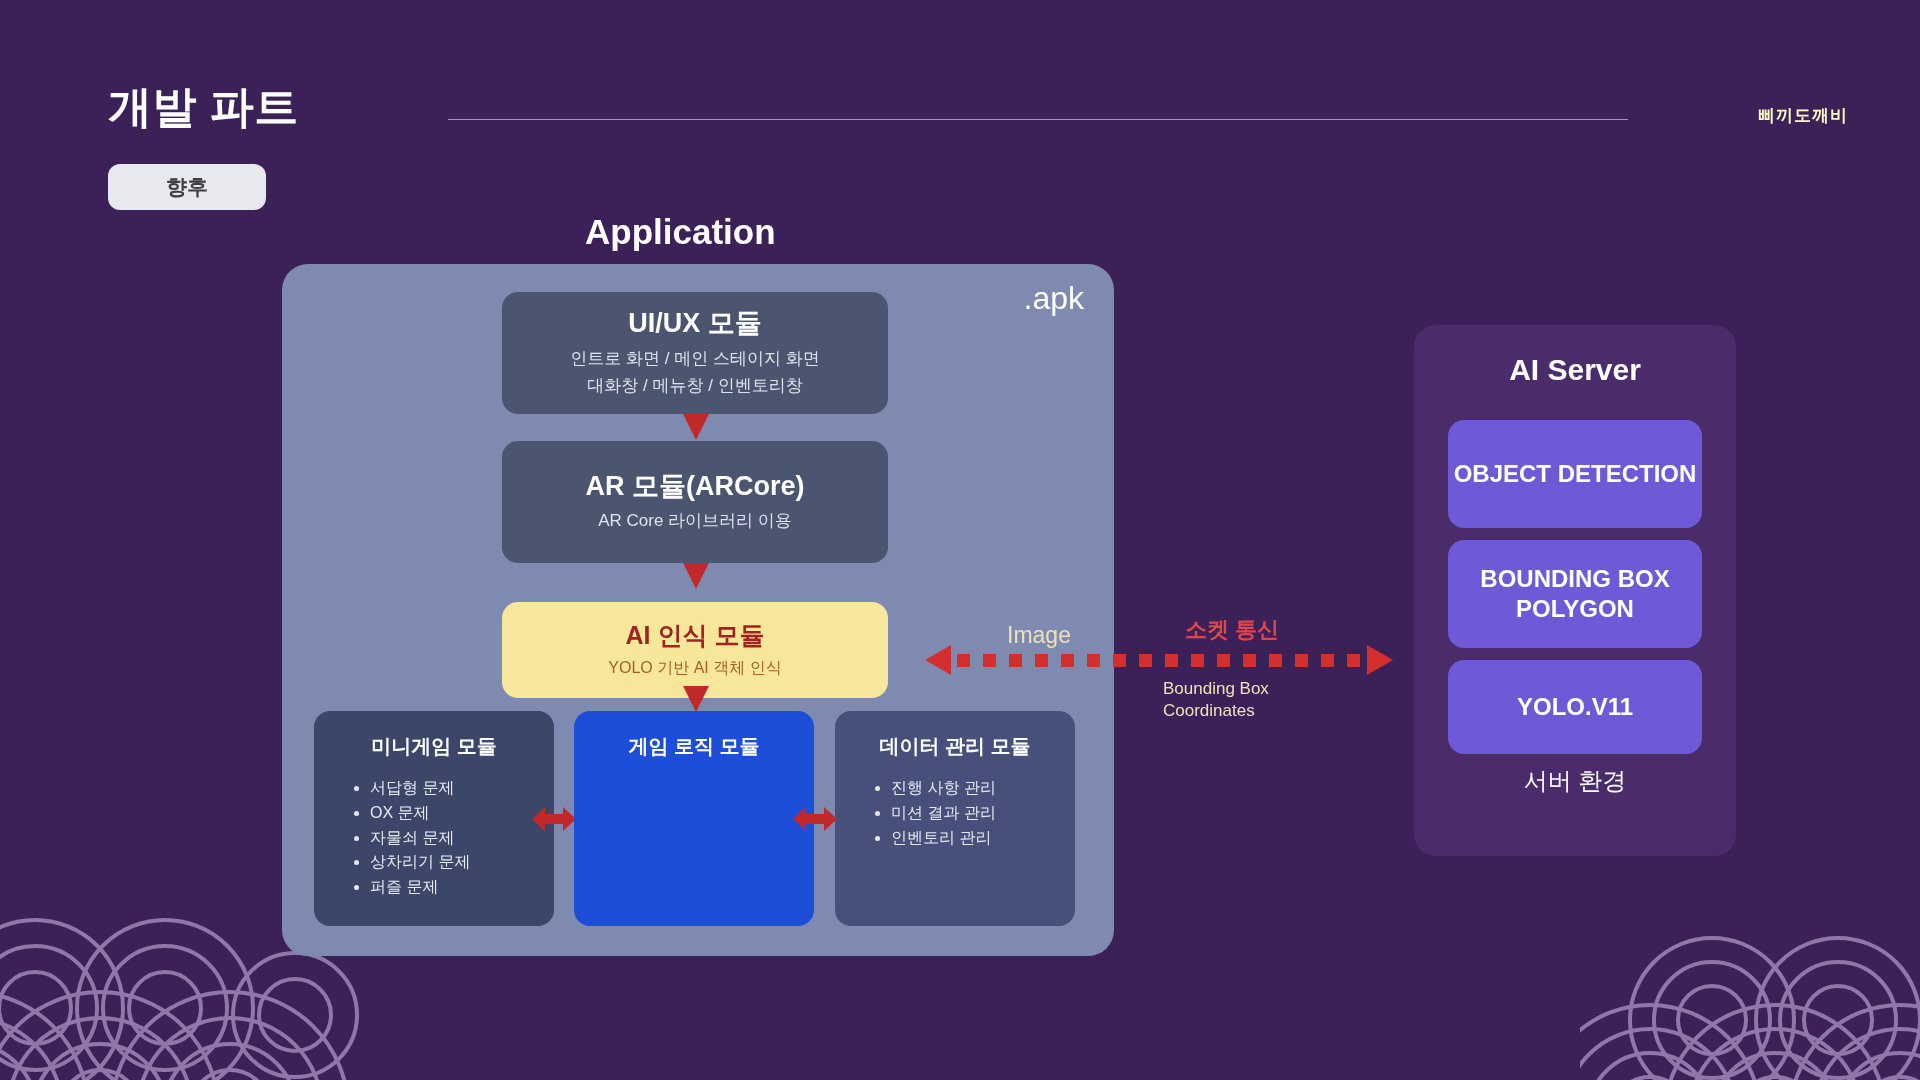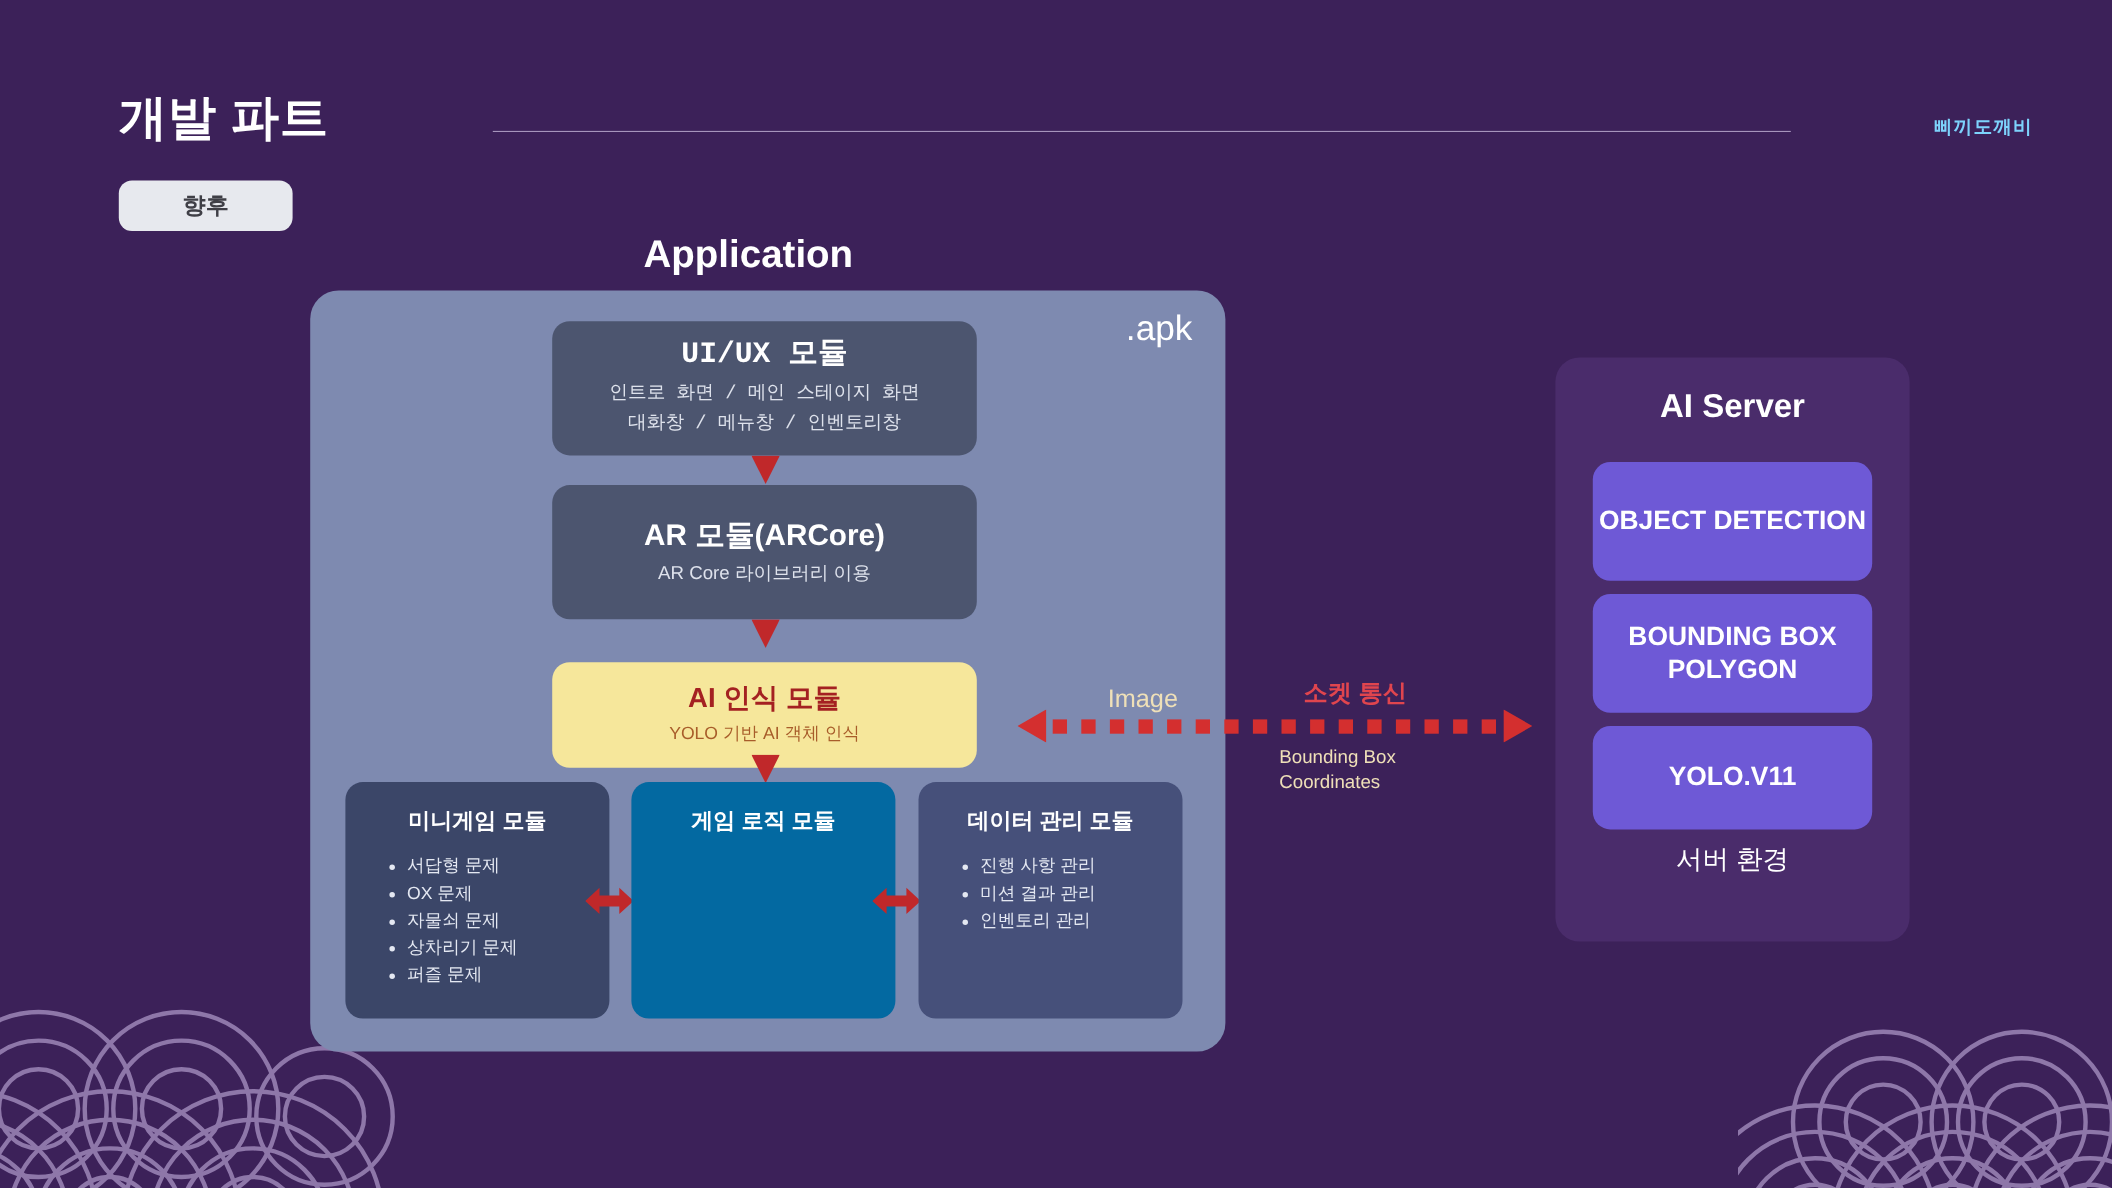--- a/index.html
+++ b/index.html
@@ -28,21 +28,21 @@
     background: #E7E9EE; border-radius: 12px;
     display: flex; align-items: center; justify-content: center;
     font-size: 21px; font-weight: 700; color: #3F3F46;
   }
   .header-rule {
     position: absolute; left: 448px; top: 119px;
     width: 1180px; height: 1px; background: #B9A9CE; opacity: .85;
   }
   .brand {
     position: absolute; right: 72px; top: 104px;
-    font-size: 17px; font-weight: 700; color: #7dd3fc;
+    font-size: 17px; font-weight: 700; color: #fef9c3;
     letter-spacing: 1px;
   }
 
   
   .app-title {
     position: absolute; left: 585px; top: 212px;
     font-size: 35px; font-weight: 700; color: #FFFFFF;
   }
   .app-panel {
     position: absolute; left: 282px; top: 264px;
@@ -56,21 +56,21 @@
 
   .module-box {
     position: absolute; border-radius: 16px;
     display: flex; flex-direction: column;
     align-items: center; justify-content: center;
     text-align: center;
   }
   .mod-title { font-size: 27px; font-weight: 700; color: #FFFFFF; line-height: 1.2; }
   .mod-sub   { font-size: 17px; color: #DEE2EC; line-height: 1.5; margin-top: 6px; }
 
-  .box-uiux  { left: 502px; top: 292px; width: 386px; height: 122px; background: #4C556F; font-family: Liberation Mono, monospace; }
+  .box-uiux  { left: 502px; top: 292px; width: 386px; height: 122px; background: #4C556F; }
   .box-ar    { left: 502px; top: 441px; width: 386px; height: 122px; background: #4C556F; }
   .box-ai    { left: 502px; top: 602px; width: 386px; height: 96px;  background: #F6E79B; }
   .box-ai .mod-title { color: #A42121; font-size: 25px; }
   .box-ai .mod-sub   { color: #A85D2A; font-size: 16px; }
 
   
   .col-box {
     position: absolute; border-radius: 16px; padding: 22px 18px 16px 18px;
   }
   .col-title {
@@ -80,21 +80,21 @@
   .col-list { list-style: none; padding-left: 22px; }
   .col-list li {
     position: relative; font-size: 16px; color: #E4E8F2;
     line-height: 1.55; padding-left: 16px;
   }
   .col-list li::before {
     content: ""; position: absolute; left: 0; top: 10px;
     width: 5px; height: 5px; border-radius: 50%; background: #E4E8F2;
   }
   .box-mini  { left: 314px; top: 711px; width: 240px; height: 215px; background: #3B4668; }
-  .box-logic { left: 574px; top: 711px; width: 240px; height: 215px; background: #0369a1; }
+  .box-logic { left: 574px; top: 711px; width: 240px; height: 215px; background: #1d4ed8; }
   .box-data  { left: 835px; top: 711px; width: 240px; height: 215px; background: #46507A; }
 
   
   .v-arrow {
     position: absolute; left: 683px; width: 26px; height: 26px;
     background: #C0282A;
     clip-path: polygon(0 0, 100% 0, 50% 100%);
   }
   .va1 { top: 414px; }
   .va2 { top: 563px; }

